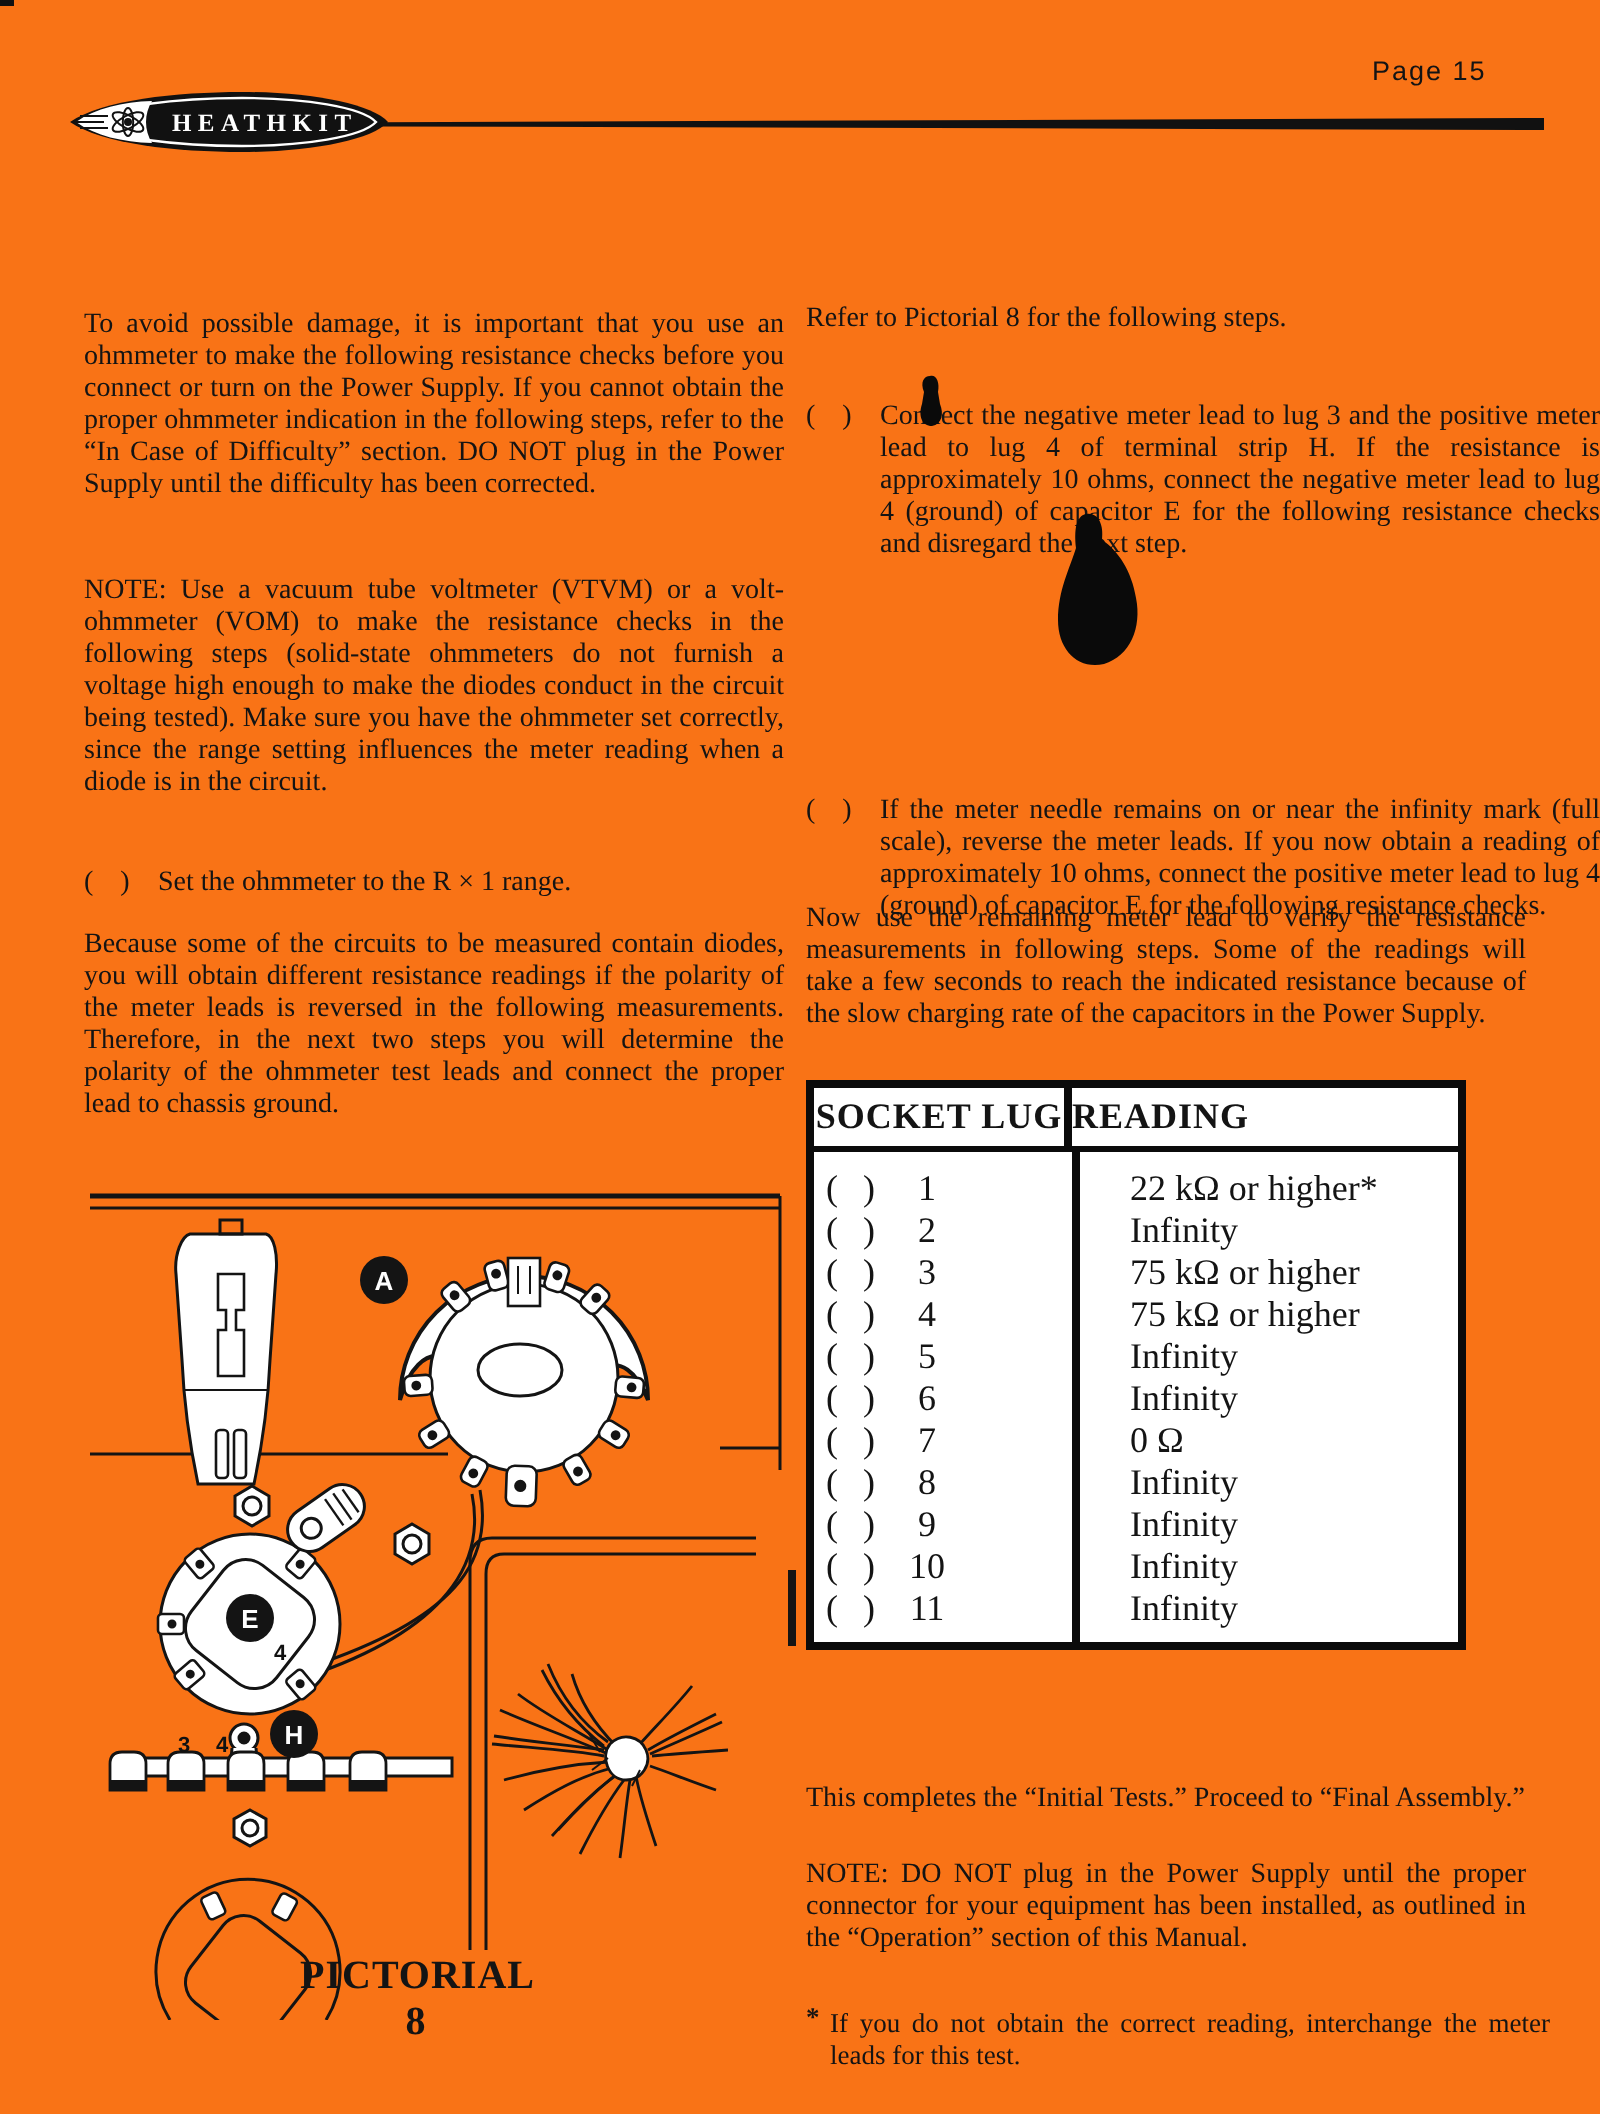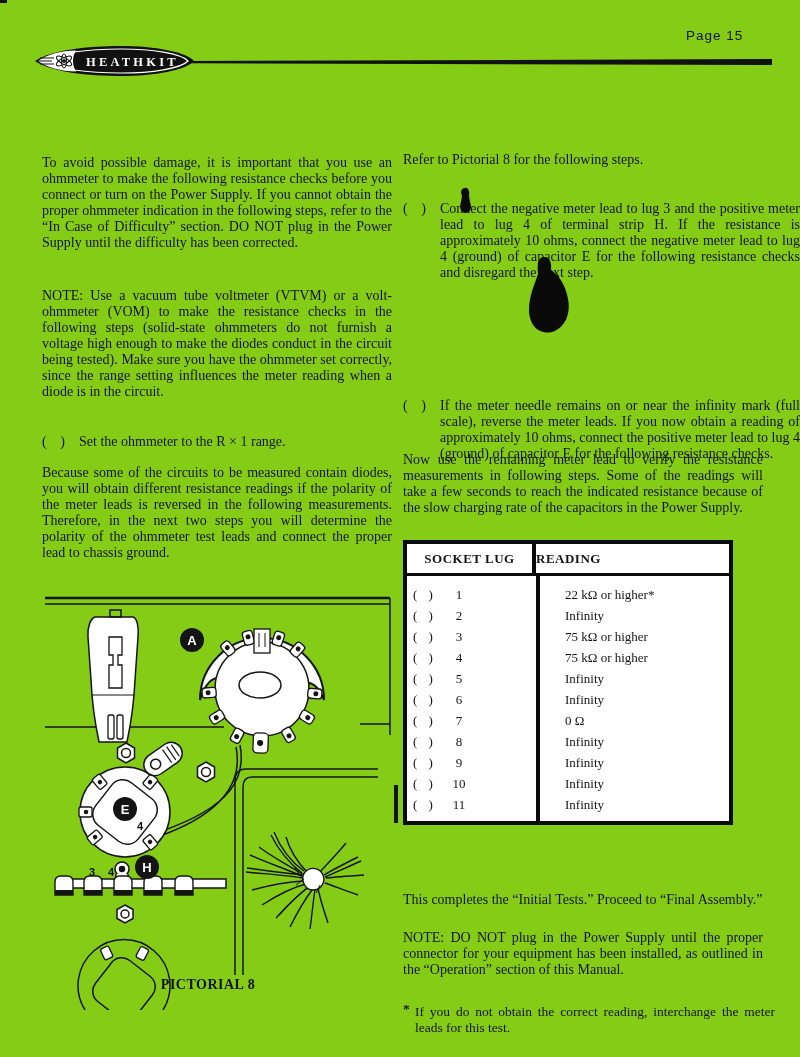--- a/index.html
+++ b/index.html
@@ -1,50 +1,50 @@
 <!DOCTYPE html>
 <html><head>
 <meta charset="utf-8">
 <style>
   html,body{margin:0;padding:0;background:#fff;}
-  .page{position:relative;width:800px;height:1057px;background:#84cc16;overflow:hidden;
+  .page{position:relative;width:800px;height:1057px;background:#f97316;overflow:hidden;
         font-family:"Liberation Serif",serif;color:#141414;}
   .corner-tick{position:absolute;left:0;top:0;width:7px;height:3px;background:#111;}
   .pagenum{position:absolute;left:686px;top:28px;font-family:"Liberation Sans",sans-serif;
            font-size:13.5px;letter-spacing:1px;}
   .logo{position:absolute;left:33px;top:45px;}
   .rule{position:absolute;left:190px;top:59px;width:582px;height:6px;background:#111;
         clip-path:polygon(0 35%,100% 0,100% 100%,0 70%);}
   .title{position:absolute;left:0;top:106px;width:800px;text-align:center;
          font-size:23px;font-weight:bold;letter-spacing:1.5px;}
   .blk{position:absolute;text-align:justify;font-size:14px;line-height:16px;}
   .lcol{left:42px;width:350px;}
   .rcol{left:403px;width:360px;}
   .hang{padding-left:37px;position:relative;}
   .cb{position:absolute;left:0;top:0;letter-spacing:5px;white-space:pre;}
   .foot{padding-left:12px;position:relative;font-size:13.5px;}
   .foot .mk{position:absolute;left:0;top:-3px;font-weight:bold;}
   
   .itable{position:absolute;left:403px;top:540px;width:330px;border:4px solid #0b0b0b;
-          font-size:13px;background:#fff;box-sizing:border-box;}
+          font-size:18px;background:#fff;box-sizing:border-box;}
   .itable .hdr{display:flex;border-bottom:3px solid #0b0b0b;height:29px;align-items:center;
                font-weight:bold;letter-spacing:0.5px;}
   .hc1{width:125px;border-right:4px solid #0b0b0b;text-align:center;align-self:stretch;
        display:flex;align-items:center;justify-content:center;}
   .hc2{flex:1;}
   .rows{padding:8px 0 6px 0;position:relative;}
   .rowdiv{position:absolute;top:0;bottom:0;left:129px;width:4px;background:#0b0b0b;}
   .trow{display:flex;height:21px;align-items:center;}
   .tc1{width:129px;display:flex;align-items:center;}
   .tc1 .cbm{padding-left:6px;letter-spacing:4px;white-space:pre;}
   .tc1 .num{width:40px;text-align:center;margin-left:2px;}
   .tc2{flex:1;padding-left:29px;}
   .diagram{position:absolute;left:28px;top:585px;}
   .caption{position:absolute;left:150px;top:977px;width:116px;text-align:center;
-           font-weight:bold;font-size:14px;letter-spacing:0.5px;}
+           font-weight:bold;font-size:20px;letter-spacing:0.5px;}
   .blots{position:absolute;left:440px;top:178px;pointer-events:none;}
   svg text.badge{fill:#fff;font-family:"Liberation Sans",sans-serif;font-weight:bold;font-size:13px;}
   svg text.lbl{fill:#111;font-family:"Liberation Sans",sans-serif;font-weight:bold;font-size:11px;}
 </style>
 </head>
 <body>
 
 <div class="page">
 
   <div class="corner-tick"></div>

